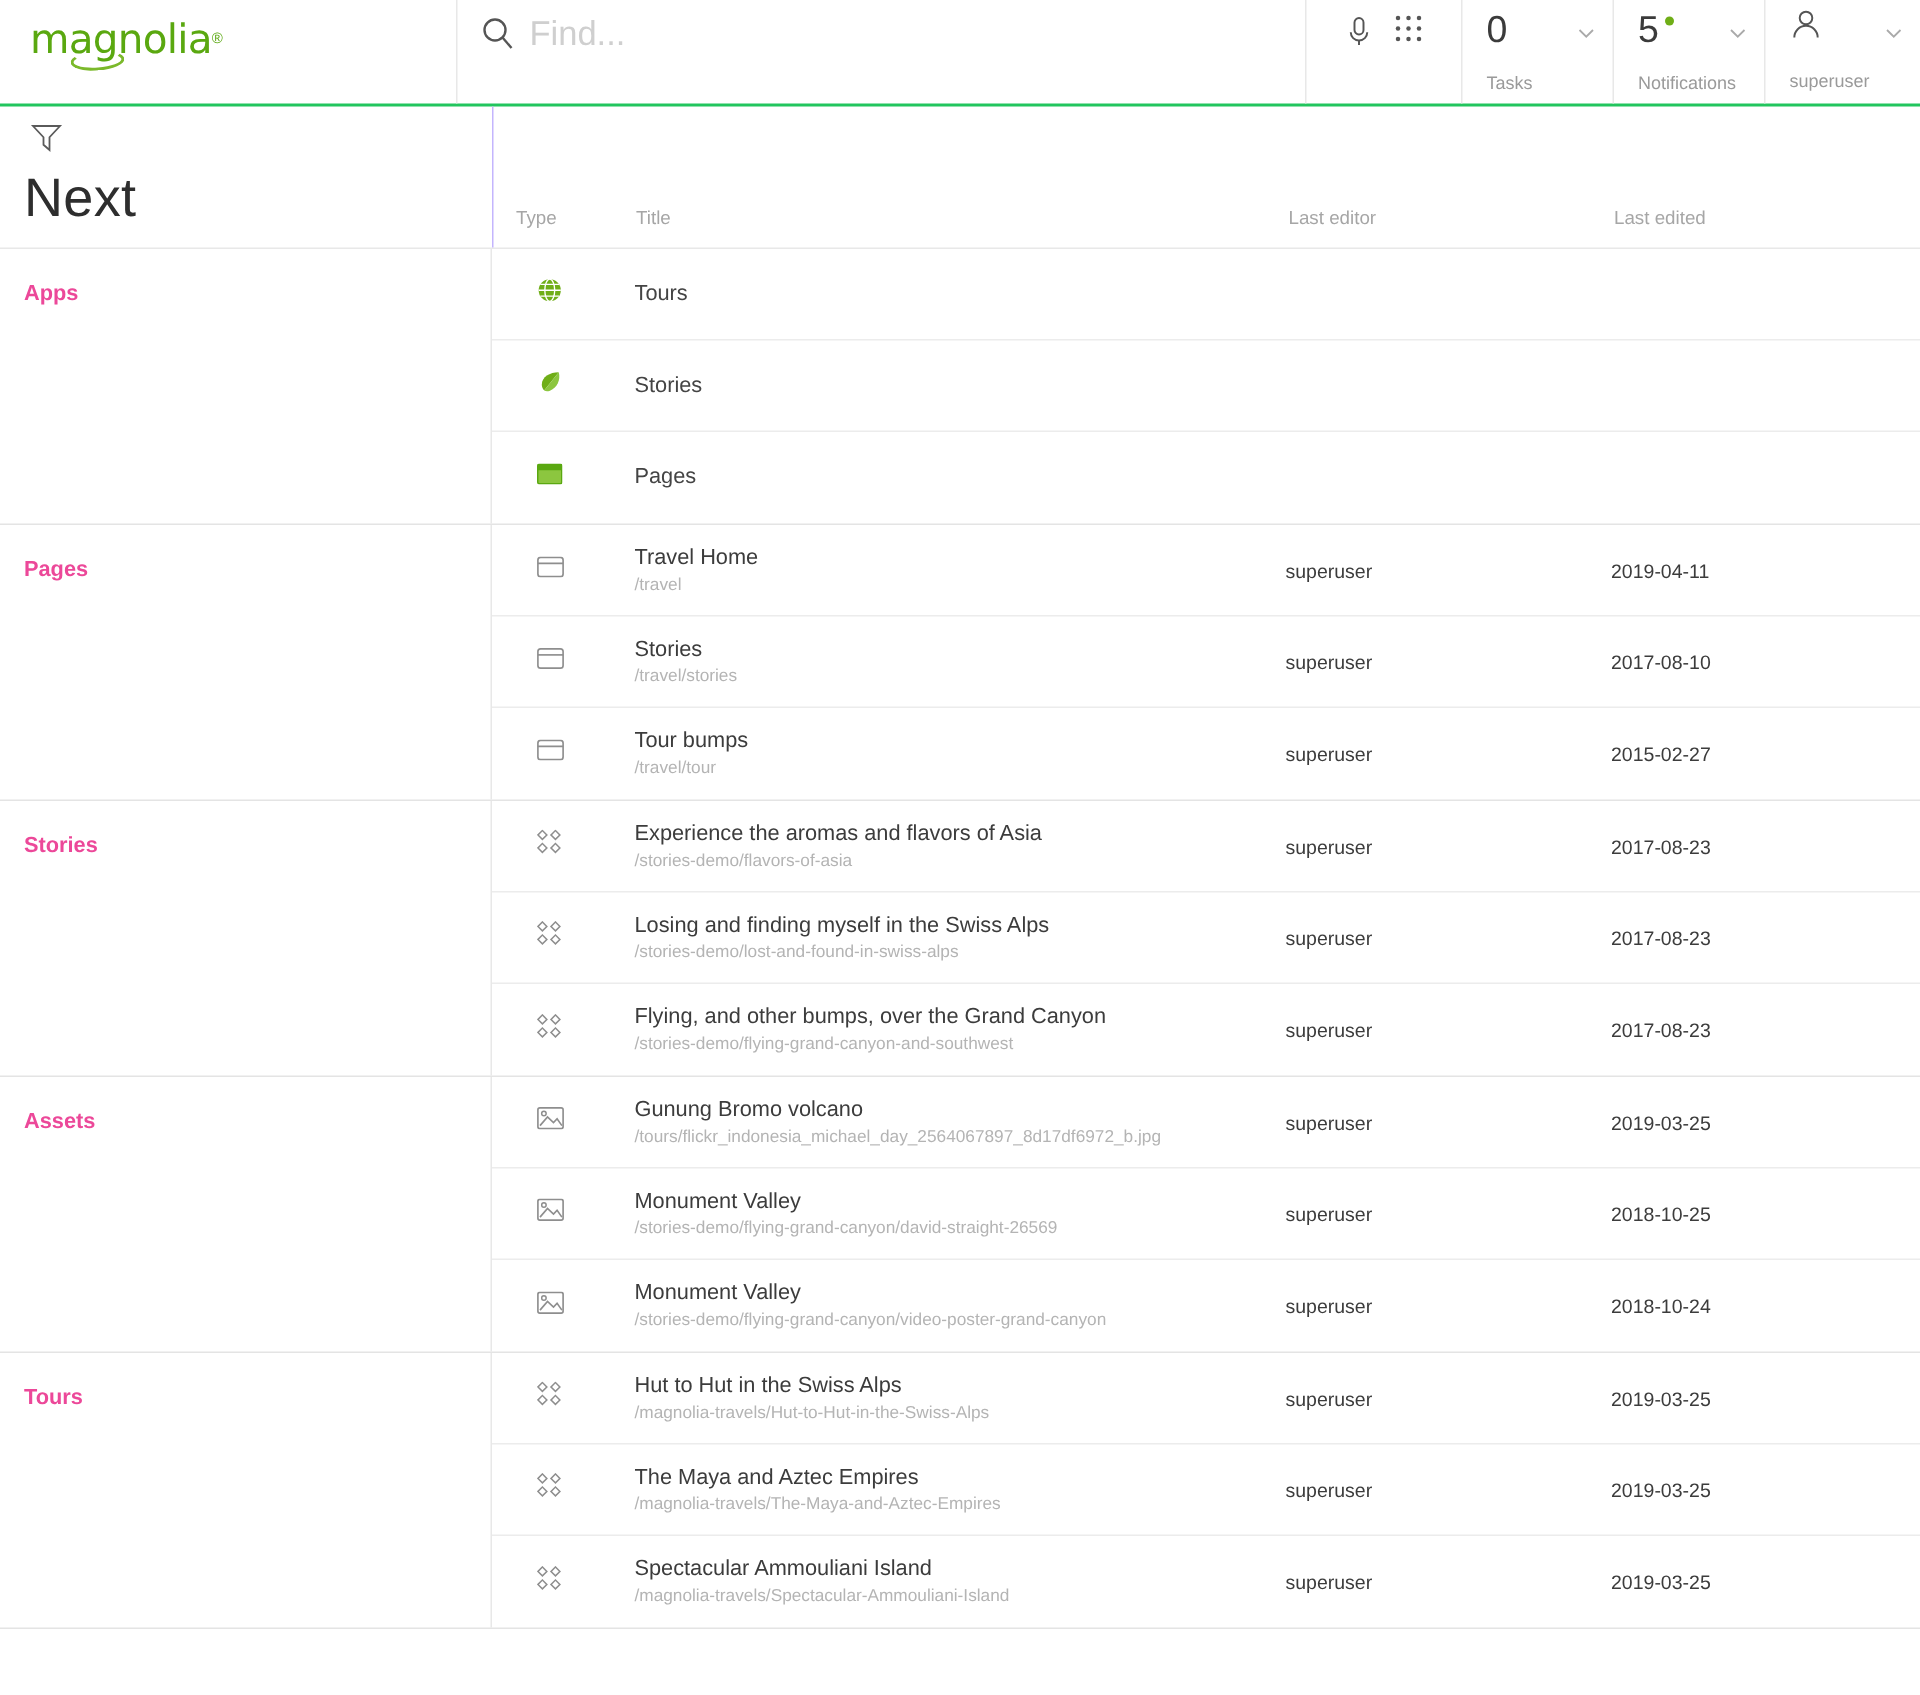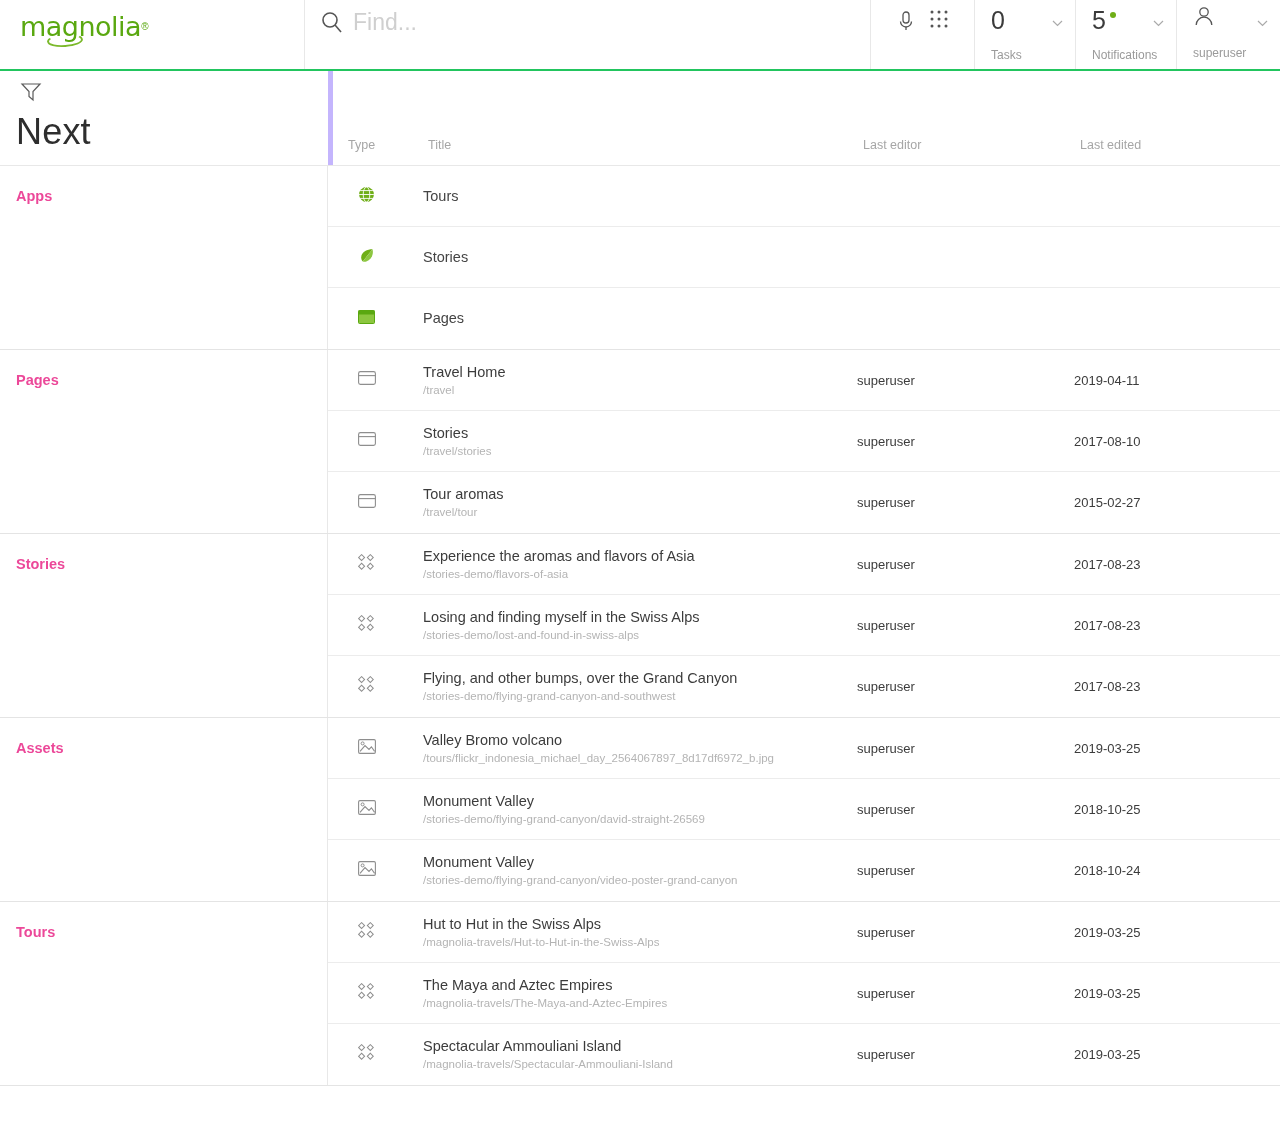--- a/index.html
+++ b/index.html
@@ -144,21 +144,21 @@
     left: 16px; top: 40px;
     font-size: 36px;
     font-weight: 300;
     color: #2e2e2e;
     letter-spacing: 0.2px;
     line-height: 42px;
   }
   .col-headers {
     position: absolute;
     left: 328px; right: 0; top: 0; bottom: 0;
-    border-left: 5px solid #c4b5fd;
+    border-left: 1px solid #c4b5fd;
     text-align: right;
   }
   .col-head {
     position: absolute;
     bottom: 13px;
     font-size: 12.5px;
     color: #a6a6a6;
   }
   .ch-type   { left: 15px; }
   .ch-title  { left: 95px; }
@@ -410,21 +410,21 @@
           <div class="cell-edited">2017-08-10</div>
         </div>
         <div class="row">
           <div class="cell-type">
             <span><svg width="18" height="14" viewBox="0 0 18 14">
                 <rect x="0.6" y="0.6" width="16.8" height="12.8" rx="1.8" fill="#fff" stroke="#8e8e8e" stroke-width="1.1"></rect>
                 <line x1="0.6" y1="4.6" x2="17.4" y2="4.6" stroke="#8e8e8e" stroke-width="1.1"></line>
               </svg></span>
           </div>
           <div class="cell-title">
-            <div class="t-main">Tour aromas</div>
+            <div class="t-main">Tour bumps</div>
             <div class="t-path">/travel/tour</div>
           </div>
           <div class="cell-editor">superuser</div>
           <div class="cell-edited">2015-02-27</div>
         </div>
       </div>
     </div>
     <div class="section">
       <div class="sec-label">Stories</div>
       <div class="rows">
@@ -489,21 +489,21 @@
       <div class="rows">
         <div class="row">
           <div class="cell-type">
             <span><svg width="18" height="15" viewBox="0 0 18 15">
                 <rect x="0.6" y="0.6" width="16.8" height="13.8" rx="1.3" fill="#fff" stroke="#8e8e8e" stroke-width="1.1"></rect>
                 <circle cx="4.6" cy="4.4" r="1.5" fill="none" stroke="#8e8e8e" stroke-width="1"></circle>
                 <polyline points="2,12.4 7,6.6 11,10.4 13.4,7.8 16.6,12.4" fill="none" stroke="#8e8e8e" stroke-width="1.1"></polyline>
               </svg></span>
           </div>
           <div class="cell-title">
-            <div class="t-main">Valley Bromo volcano</div>
+            <div class="t-main">Gunung Bromo volcano</div>
             <div class="t-path">/tours/flickr_indonesia_michael_day_2564067897_8d17df6972_b.jpg</div>
           </div>
           <div class="cell-editor">superuser</div>
           <div class="cell-edited">2019-03-25</div>
         </div>
         <div class="row">
           <div class="cell-type">
             <span><svg width="18" height="15" viewBox="0 0 18 15">
                 <rect x="0.6" y="0.6" width="16.8" height="13.8" rx="1.3" fill="#fff" stroke="#8e8e8e" stroke-width="1.1"></rect>
                 <circle cx="4.6" cy="4.4" r="1.5" fill="none" stroke="#8e8e8e" stroke-width="1"></circle>

